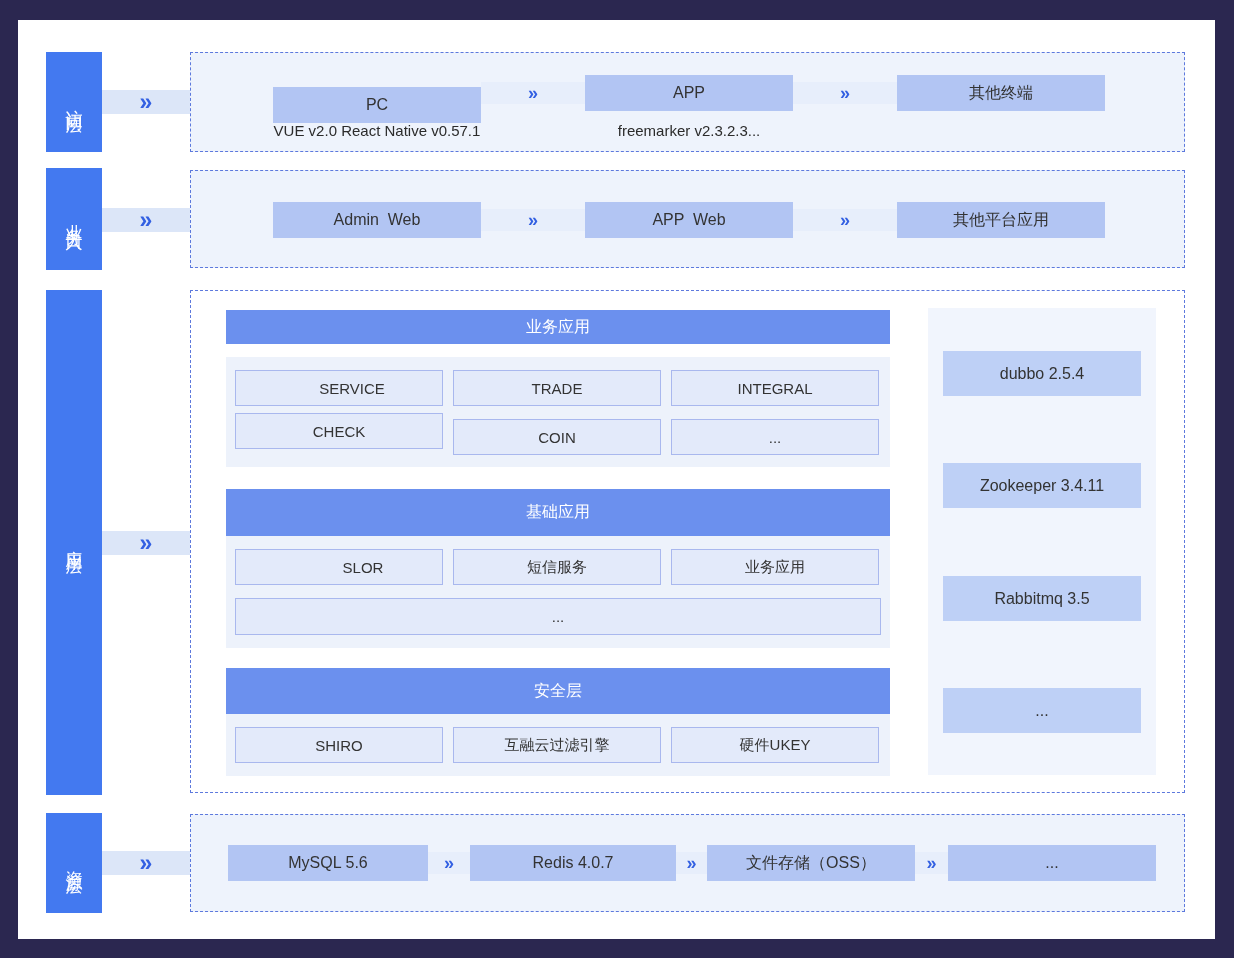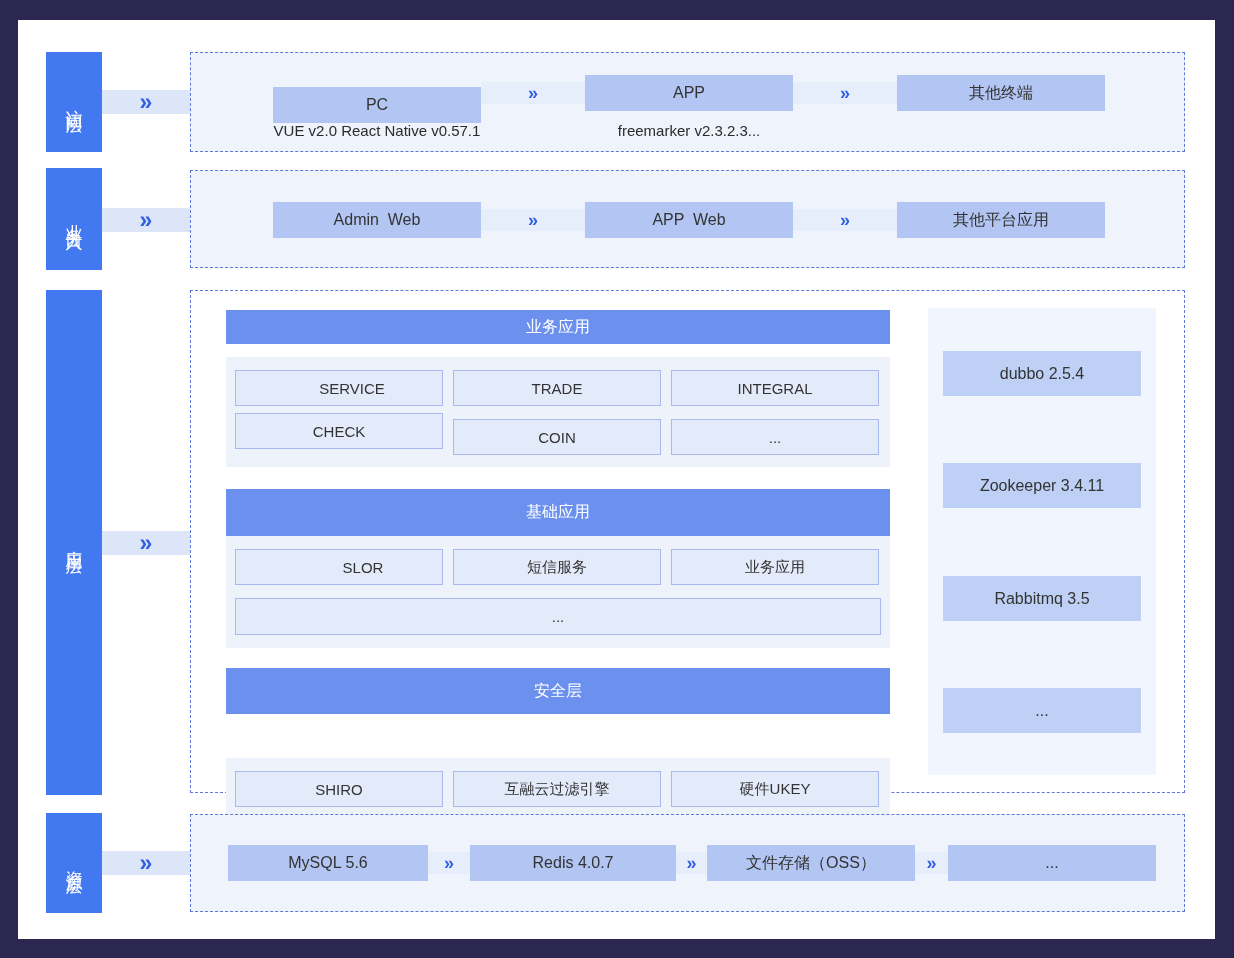--- a/index.html
+++ b/index.html
@@ -111,21 +111,21 @@
 
     <div class="sec-h" style="top:198px;height:47px;">基础应用</div>
     <div class="sec-b" style="top:245px;height:112px;">
       <div class="item x1" style="top:13px;padding-left:48px;">SLOR</div>
       <div class="item x2" style="top:13px;">短信服务</div>
       <div class="item x3" style="top:13px;">业务应用</div>
       <div class="item wide" style="top:62px;">...</div>
     </div>
 
     <div class="sec-h" style="top:377px;height:46px;">安全层</div>
-    <div class="sec-b" style="top:423px;height:62px;margin-top:44px;">
+    <div class="sec-b" style="top:423px;height:62px;">
       <div class="item x1" style="top:13px;">SHIRO</div>
       <div class="item x2" style="top:13px;">互融云过滤引擎</div>
       <div class="item x3" style="top:13px;">硬件UKEY</div>
     </div>
 
     <div class="mw-panel">
       <div class="mw-item" style="top:43px;">dubbo 2.5.4</div>
       <div class="mw-item" style="top:155px;">Zookeeper 3.4.11</div>
       <div class="mw-item" style="top:268px;">Rabbitmq 3.5</div>
       <div class="mw-item" style="top:380px;">...</div>

